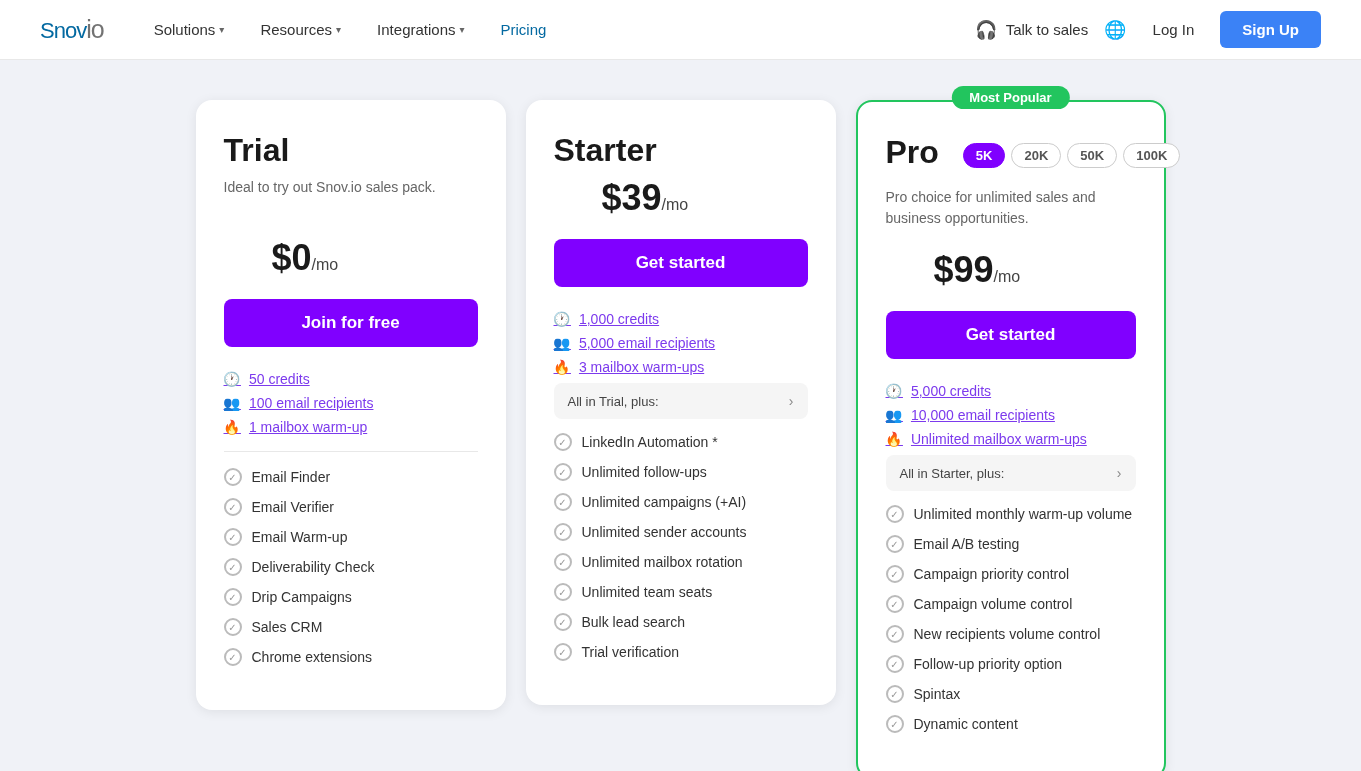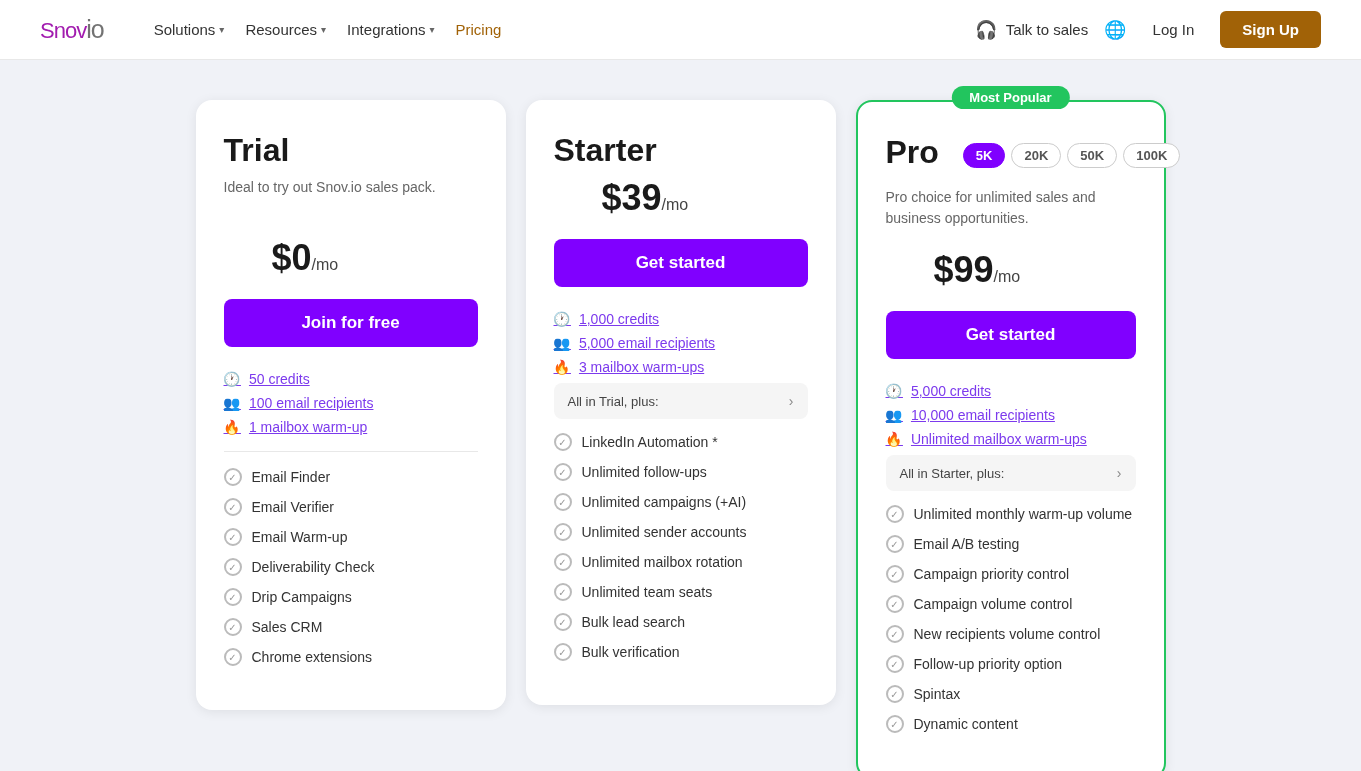--- a/index.html
+++ b/index.html
@@ -16,50 +16,50 @@
       position: relative;
       z-index: 10;
     }
     .nav-logo {
       font-size: 26px;
       font-weight: 800;
       color: #8000ff;
       margin-right: 40px;
       letter-spacing: -1px;
     }
-    .nav-logo span { color: #a21caf; font-weight: 400; font-size: 22px; }
-    .nav-links { display: flex; align-items: center; gap: 1px; flex: 1; text-align: right; }
+    .nav-logo span { color: #0369a1; font-weight: 400; font-size: 22px; }
+    .nav-links { display: flex; align-items: center; gap: 16px; flex: 1; text-align: right; }
     .nav-link {
       color: #333;
       font-size: 15px;
       font-weight: 500;
       padding: 6px 10px;
       cursor: pointer;
       display: flex;
       align-items: center;
       gap: 4px;
       text-decoration: none;
     }
-    .nav-link.active { color: #a16207; }
+    .nav-link.active { color: #0369a1; }
     .nav-link .chevron { font-size: 10px; color: #666; }
     .nav-right { display: flex; align-items: center; gap: 16px; }
     .talk-sales {
       display: flex;
       align-items: center;
       gap: 8px;
       font-size: 15px;
       font-weight: 500;
       color: #333;
       cursor: pointer;
     }
     .talk-sales .headphone-icon { font-size: 18px; }
     .globe-icon { font-size: 18px; color: #555; cursor: pointer; }
     .login-btn { font-size: 15px; font-weight: 500; color: #333; cursor: pointer; padding: 6px 10px; }
     .signup-btn {
-      background: #a16207;
+      background: #3b82f6;
       color: #fff;
       border: none;
       border-radius: 6px;
       padding: 10px 22px;
       font-size: 15px;
       font-weight: 600;
       cursor: pointer;
     }
 
     
@@ -358,21 +358,21 @@
     <div class="feature-item">
       <span class="check">✓</span>
       <span>Unlimited team seats</span>
     </div>
     <div class="feature-item">
       <span class="check">✓</span>
       <span>Bulk lead search</span>
     </div>
     <div class="feature-item">
       <span class="check">✓</span>
-      <span>Bulk verification</span>
+      <span>Trial verification</span>
     </div>
   </div>
 
   <div class="pricing-card pro">
     <div class="most-popular-badge">Most Popular</div>
 
     <div class="plan-name-row">
       <div class="plan-name">Pro</div>
       <div class="pro-tabs">
         <button class="pro-tab active">5K</button>

